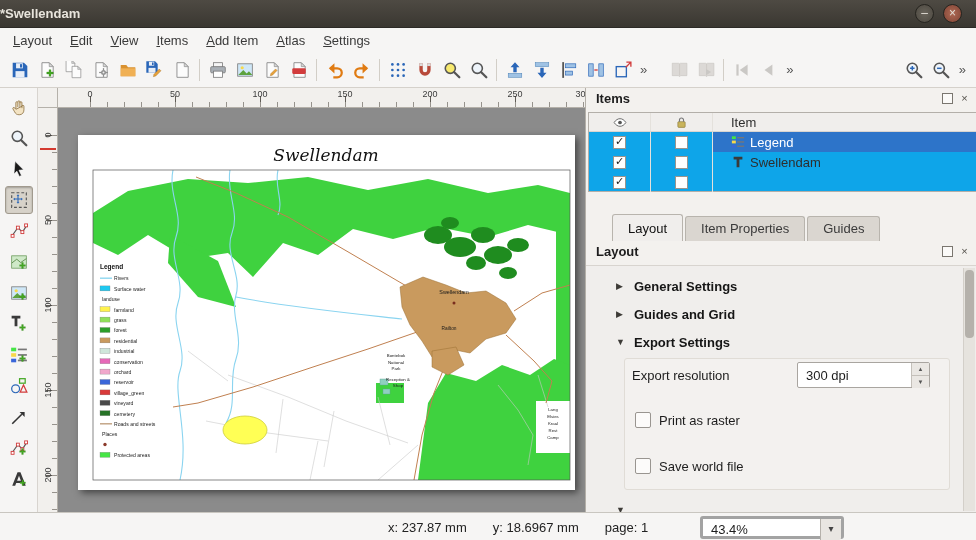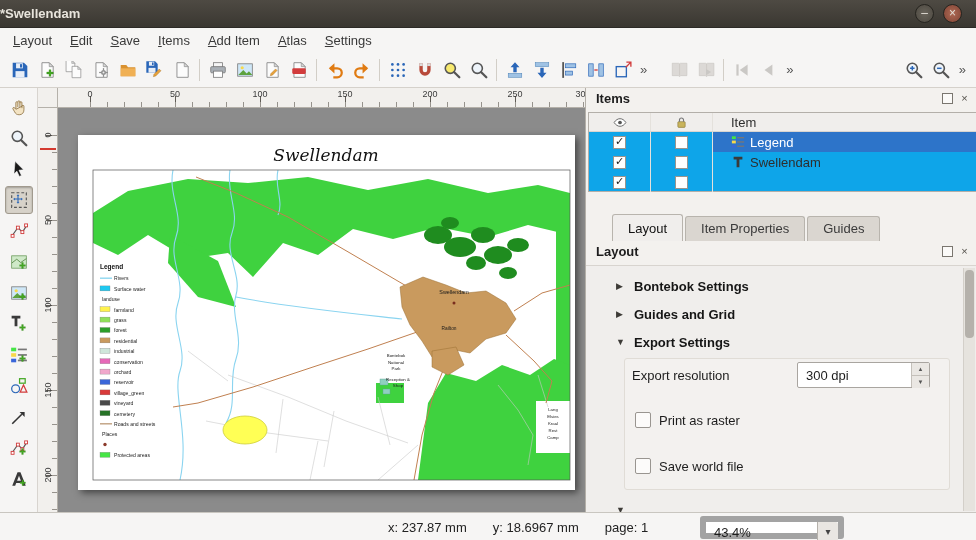--- a/index.html
+++ b/index.html
@@ -125,21 +125,21 @@
   #ck1{top:146px}#ck2{top:163px}#ck3{top:192px}
   .cklab{color:#1d1d1d}
 
   #pscroll{position:absolute;right:1px;top:2px;width:12px;height:243px;background:#e6e3de;border-left:1px solid #d3cfc9}
   #pthumb{position:absolute;left:1px;top:2px;width:9px;height:68px;background:#b5b1ab;border-radius:4px}
 
   
   #statusbar{position:absolute;left:0;top:512px;width:976px;height:44px;background:#f6f5f4;border-top:1px solid #c9c6c0}
   #coords{position:absolute;left:388px;top:0;height:28px;display:flex;align-items:center;gap:26px;color:#222}
   #zoombox{position:absolute;left:700px;top:2.5px;width:144px;height:23px;background:#fff;
-    border:6px solid #a3a3a3;border-radius:3px}
+    border:3px solid #a3a3a3;border-radius:3px}
   #zoombox input{position:absolute;left:8px;top:2px;width:100px;height:17px;border:none;outline:none;
     font-family:"Liberation Sans",sans-serif;font-size:13px;color:#1d1d1d;background:transparent}
   #zoomdrop{position:absolute;right:0;top:0;width:21px;height:21px;border-left:1px solid #b5b1ab;
     background:#e9e6e2;text-align:center;line-height:20px;font-size:10px;color:#444;border-radius:0 2px 2px 0}
 </style>
 </head>
 <body>
 
 <svg width="0" height="0" style="position:absolute" aria-hidden="true">
 <defs>
@@ -331,21 +331,21 @@
 
 <div id="titlebar">
   <span id="wintitle">*Swellendam</span>
   <span class="winbtn" id="btn-min">–</span>
   <span class="winbtn" id="btn-close">×</span>
 </div>
 
 <div id="menubar">
   <span class="mi">Layout</span>
   <span class="mi">Edit</span>
-  <span class="mi">Save</span>
+  <span class="mi">View</span>
   <span class="mi">Items</span>
   <span class="mi">Add Item</span>
   <span class="mi">Atlas</span>
   <span class="mi">Settings</span>
 </div>
 
 <div id="toolbar">
   <div class="tbtn">
       <svg>
         <use href="#i-disk"></use>
@@ -810,21 +810,21 @@
     <span class="ptitle">Layout</span>
     <span class="pbtns">
       <span class="pbox"></span>
       <span class="pclose">×</span>
     </span>
   </div>
 
   <div id="pbody">
     <div class="secrow" id="sec-general">
       <span class="tri">▶</span>
-      <span class="seclab">Bontebok Settings</span>
+      <span class="seclab">General Settings</span>
     </div>
     <div class="secrow" id="sec-guides">
       <span class="tri">▶</span>
       <span class="seclab">Guides and Grid</span>
     </div>
     <div class="secrow" id="sec-export">
       <span class="tri">▼</span>
       <span class="seclab">Export Settings</span>
     </div>
 

